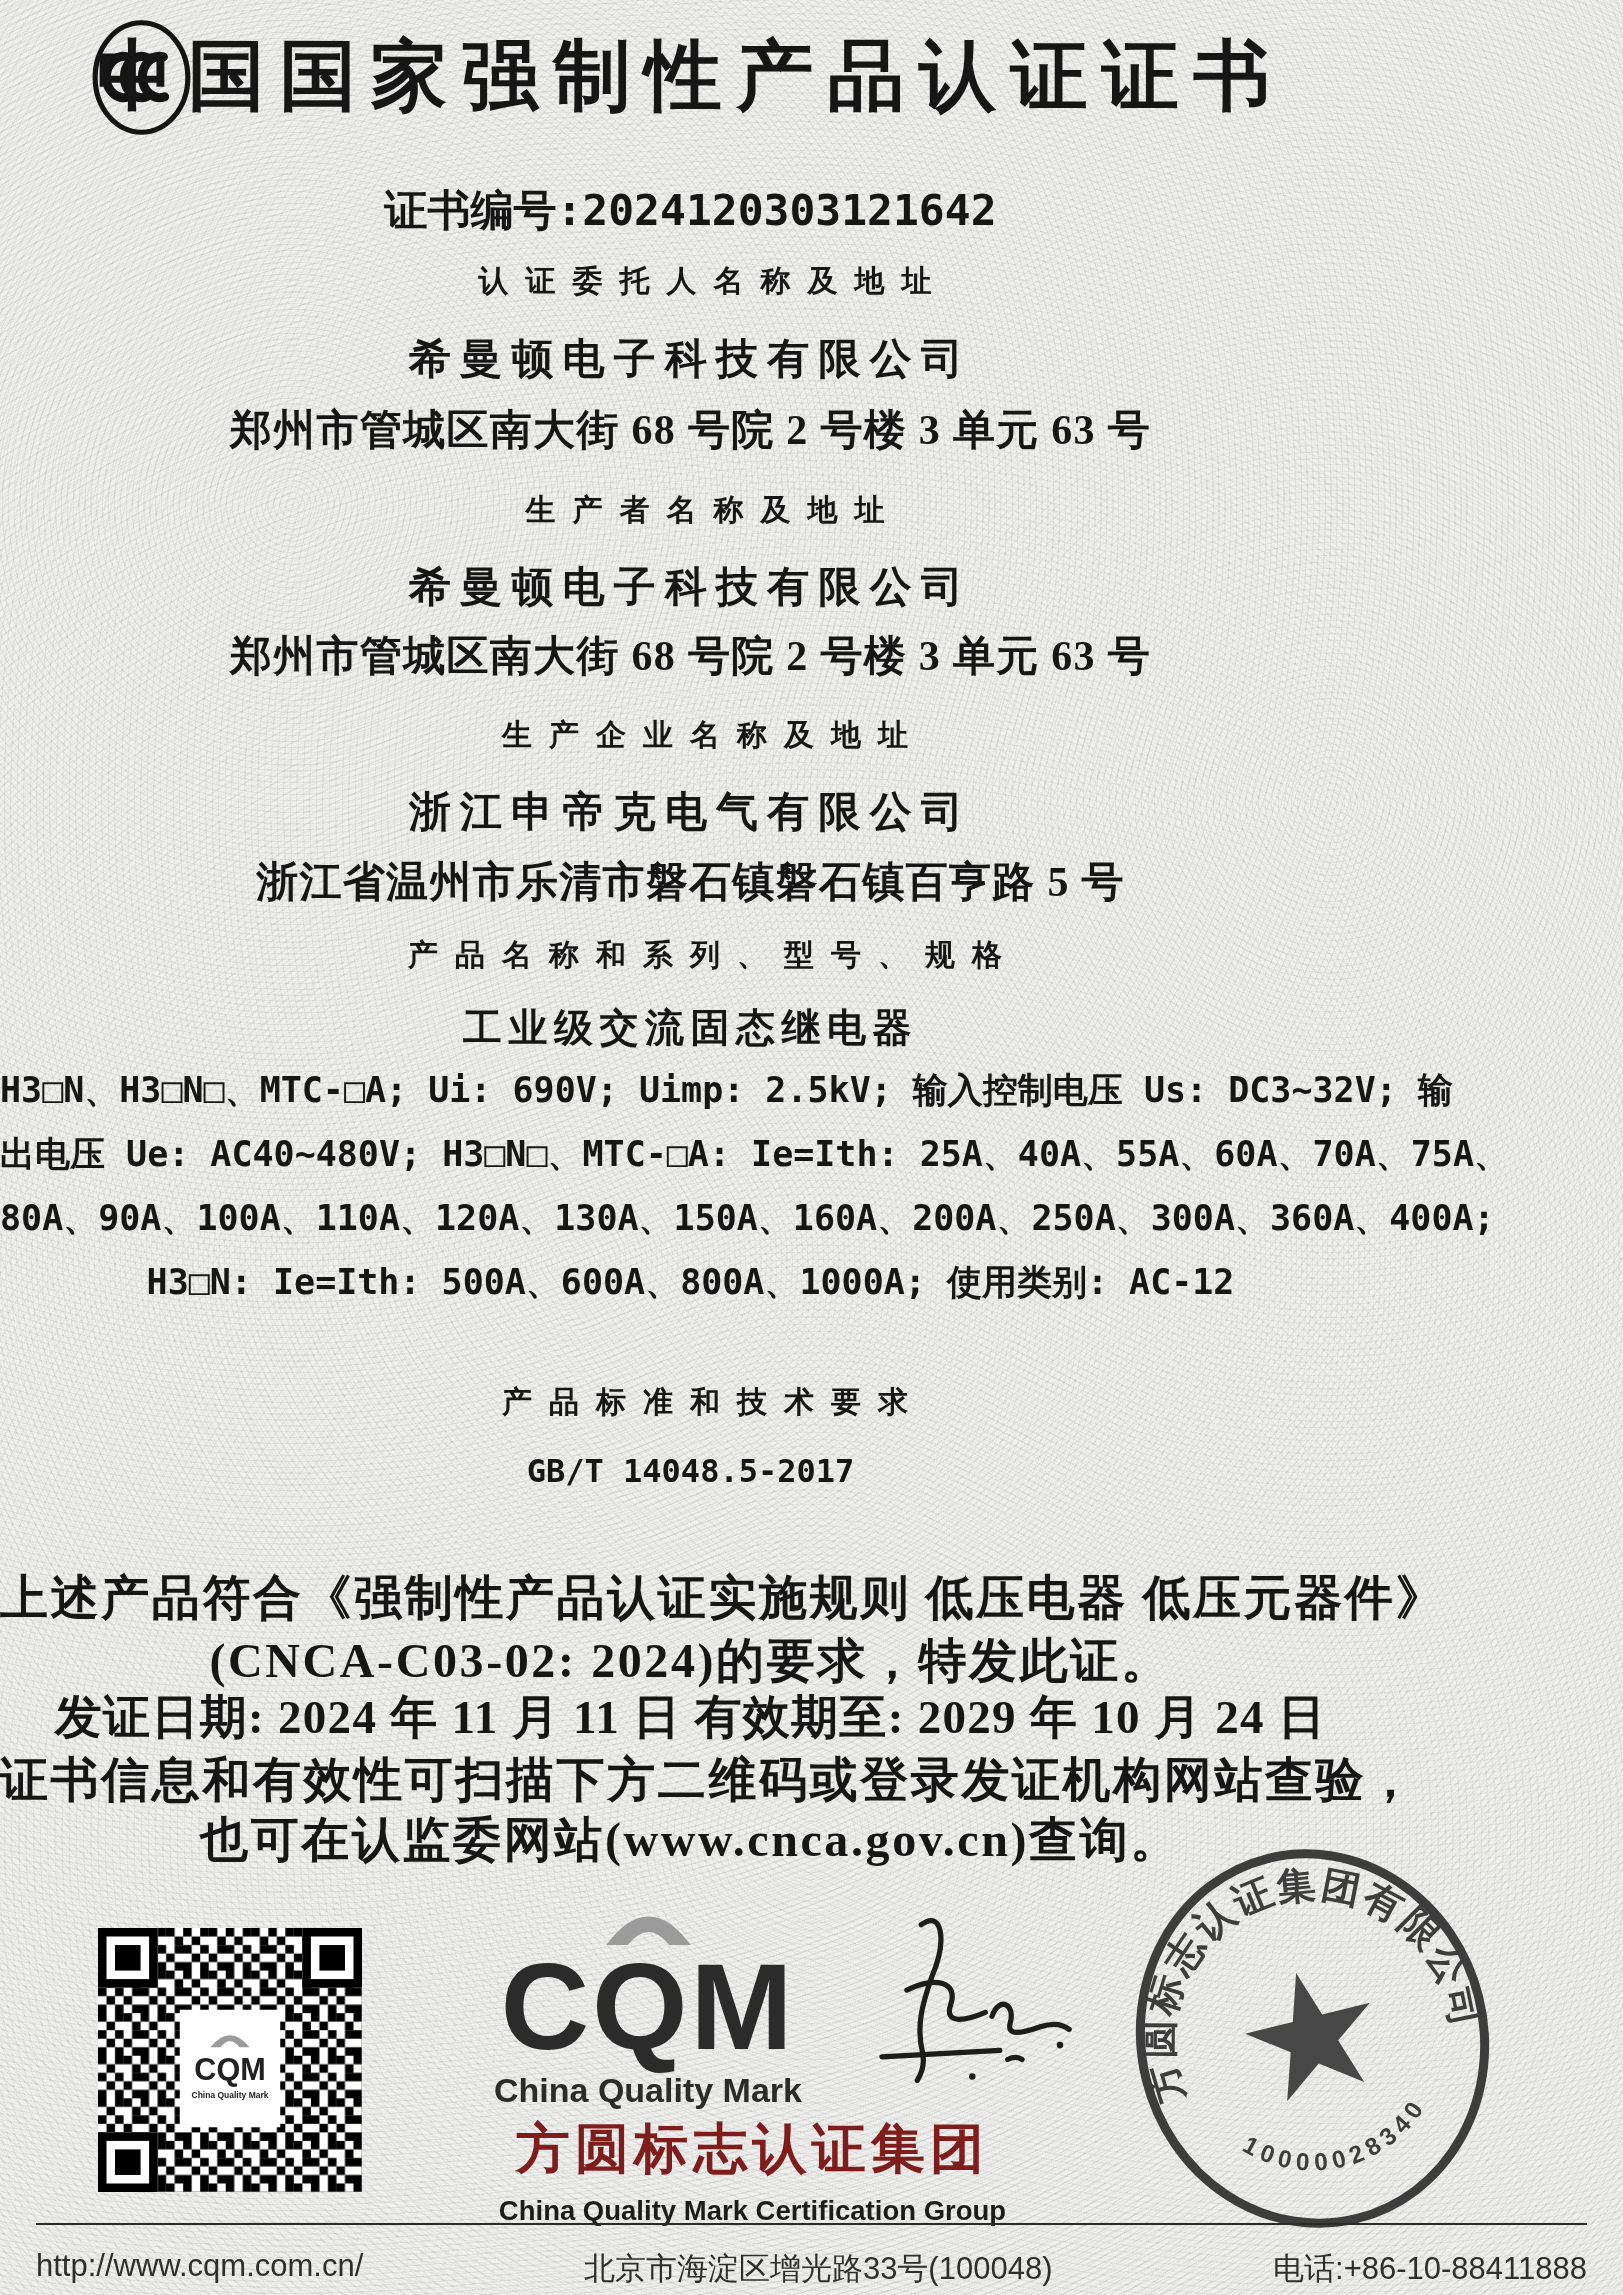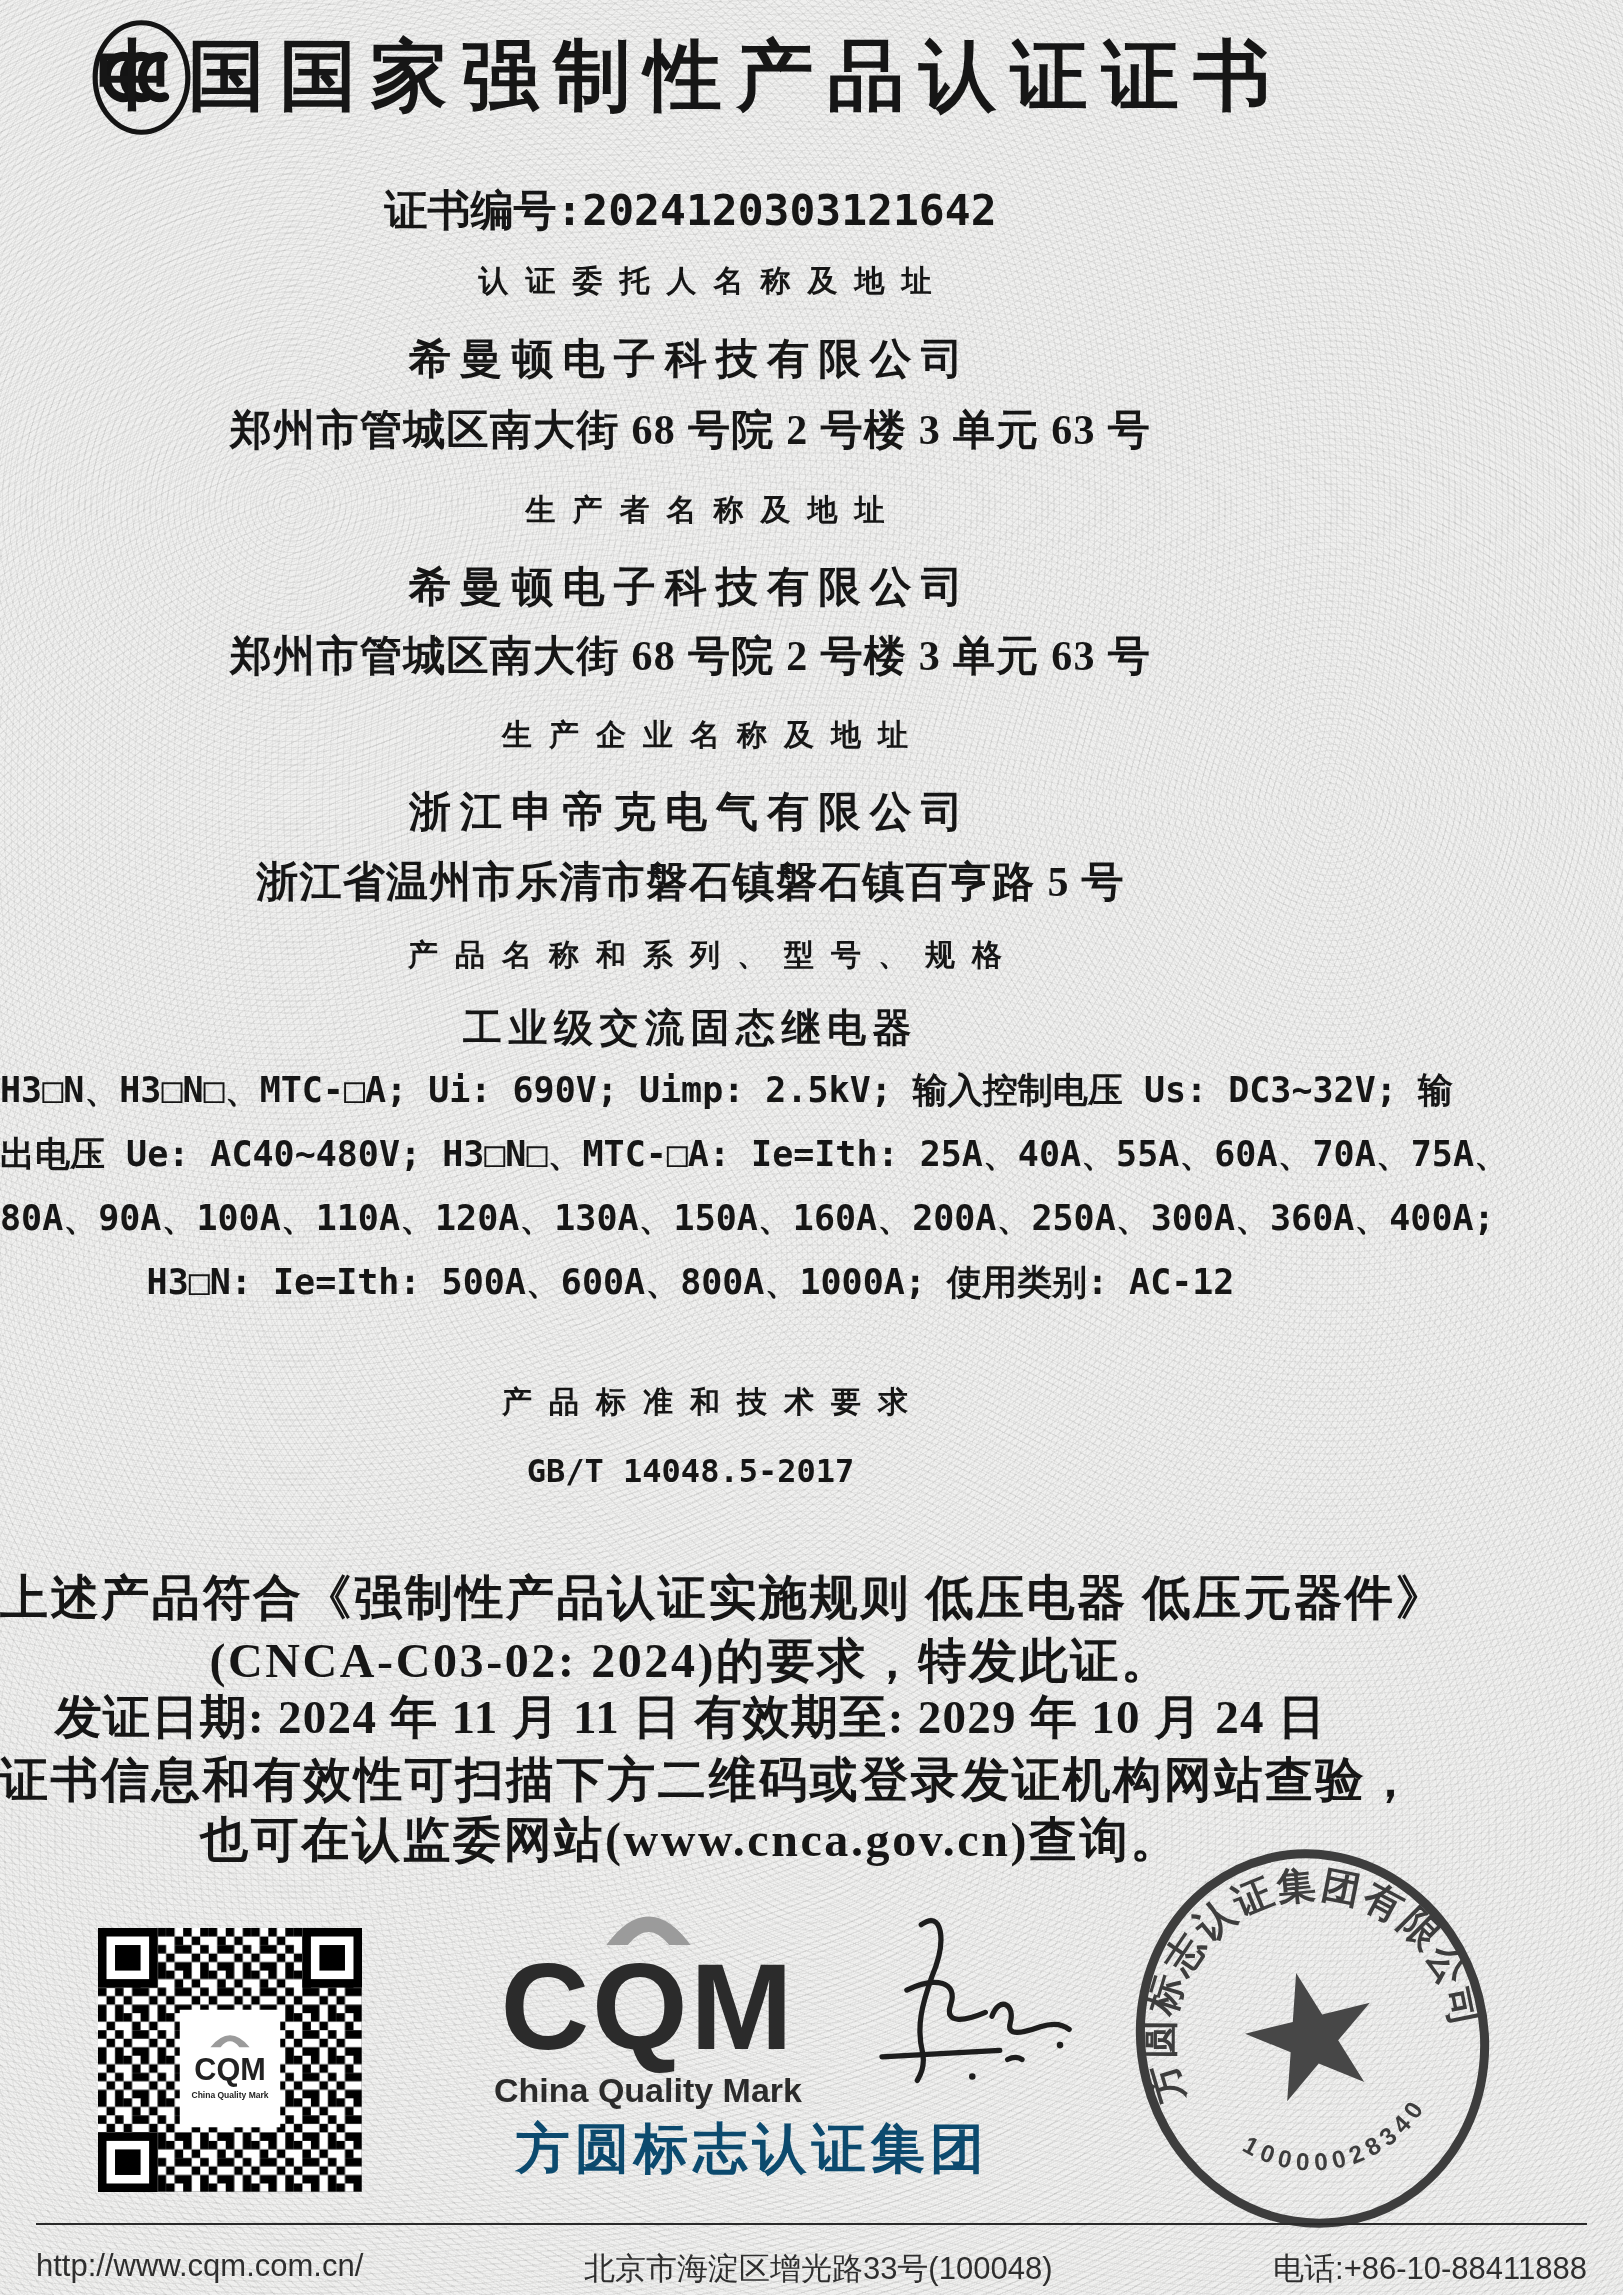--- a/index.html
+++ b/index.html
@@ -36,21 +36,21 @@
   .v1{top:1748px}.v2{top:1808px}
   .bottom{position:absolute;left:0;top:1885px;width:1369px;height:340px;}
   .qr{position:absolute;left:98px;top:43px;width:264px;height:264px;background:#fff;padding:0;}
   .cqm-block{position:absolute;left:445px;top:11.8px;width:406px;text-align:center;}
   .cqm-cap{display:block;margin:0 auto;}
   .cqm-word{font-family:"Liberation Sans","DejaVu Sans",sans-serif;font-weight:900;font-size:123px;line-height:0.95;color:#2b2b2b;letter-spacing:2.6px;}
   .cqm-tag{font-family:"Liberation Sans","DejaVu Sans",sans-serif;font-weight:700;font-size:34px;color:#2b2b2b;margin-top:5.2px;}
   .sig{position:absolute;left:844px;top:19.6px;width:288px;height:203px;}
   .seal{position:absolute;left:1113px;top:-59px;width:399px;height:425px;}
   .group{position:absolute;left:0;top:228px;width:1505px;text-align:center;}
-  .group-cn{font-size:54px;font-weight:900;letter-spacing:5.2px;color:#0c4a6e;}
+  .group-cn{font-size:54px;font-weight:900;letter-spacing:5.2px;color:#7f1d1d;}
   .group-en{font-family:"Liberation Sans","DejaVu Sans",sans-serif;font-size:27.5px;font-weight:700;color:#1c1c1c;margin-top:9.2px;}
   .rule{position:absolute;left:36px;right:36px;top:2223px;border-top:2.6px solid #2a2a2a;}
   .footer{position:absolute;left:0;top:2239px;width:1623px;display:flex;justify-content:space-between;
     padding:9.2px 36px;box-sizing:border-box;
     font-family:"Liberation Sans","DejaVu Sans",sans-serif;font-size:31px;color:#2e2e2e;}
 </style>
 </head>
 <body>
 
 <div class="ccc-logo">
@@ -176,20 +176,21 @@
         </text>
         <text font-family="Liberation Sans, DejaVu Sans, sans-serif" font-size="38" font-weight="bold" letter-spacing="9" fill="#3d3d3d">
           <textPath href="#sealBottom" startOffset="50%" text-anchor="middle">1100000283409</textPath>
         </text>
       </g>
     </svg>
   </div>
 
   <div class="group">
     <div class="group-cn">方圆标志认证集团</div>
+    <div class="group-en">China Quality Mark Certification Group</div>
   </div>
 </div>
 
 <div class="rule"></div>
 
 <div class="footer">
   <span>http://www.cqm.com.cn/</span>
   <span>北京市海淀区增光路33号(100048)</span>
   <span>电话:+86-10-88411888</span>
 </div>

